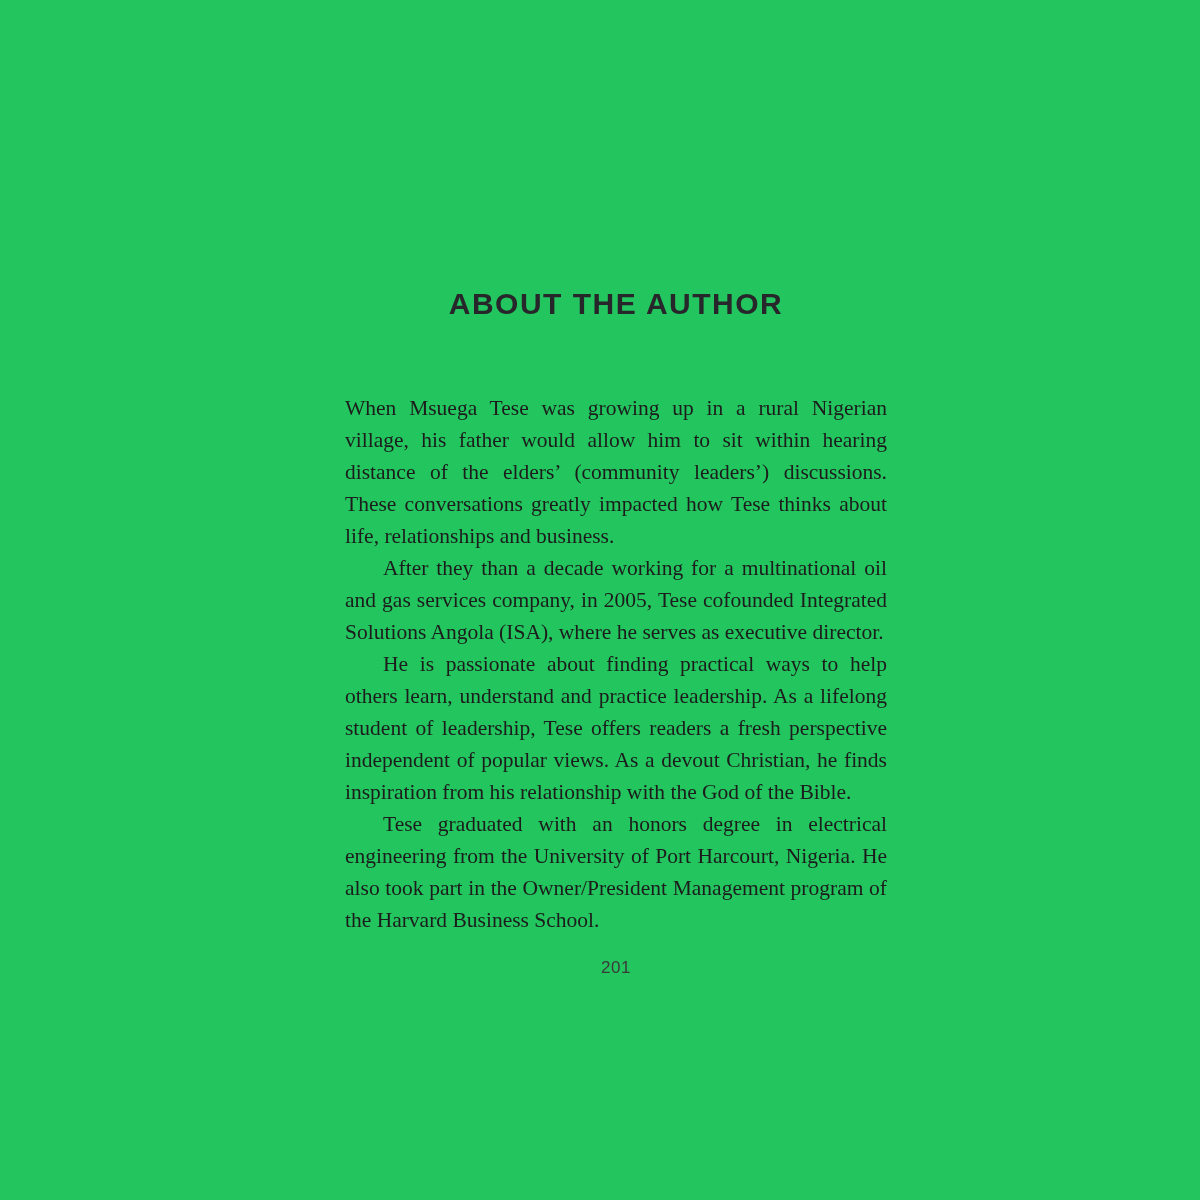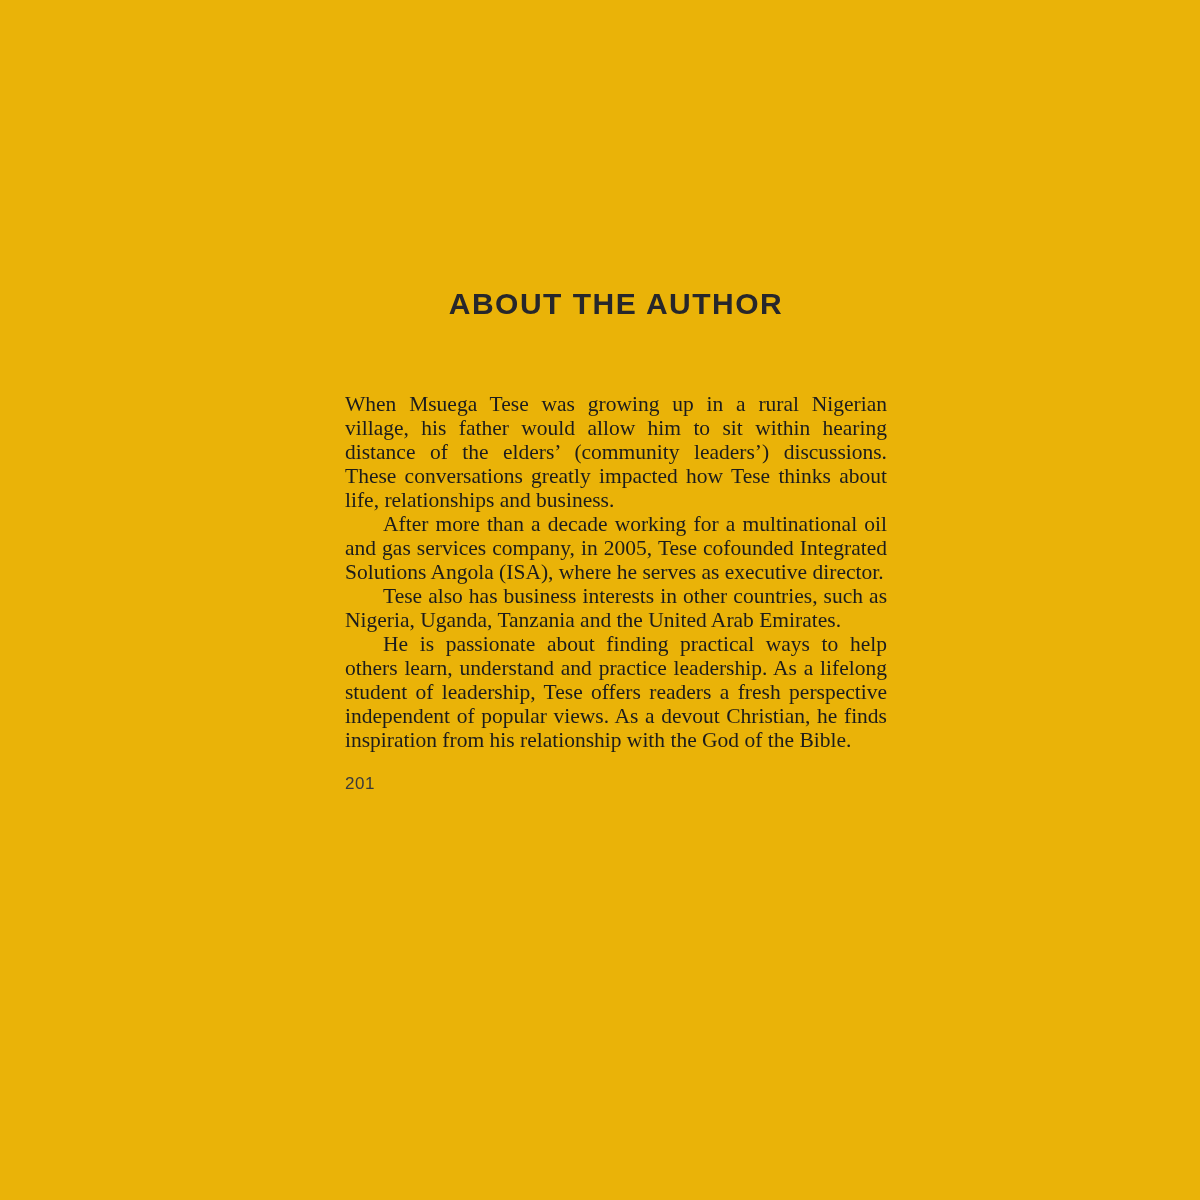--- a/index.html
+++ b/index.html
@@ -4,21 +4,21 @@
 <style>
   html, body {
     margin: 0;
     padding: 0;
     background: #ffffff;
   }
   .page {
     position: relative;
     width: 1200px;
     height: 1200px;
-    background: #eab308;
+    background: #22c55e;
     overflow: hidden;
   }
   .column {
     position: absolute;
     left: 345px;
     top: 288px;
     width: 542px;
   }
   .page-title {
     margin: 0 0 72px 0;
@@ -27,50 +27,50 @@
     font-weight: 700;
     font-size: 30px;
     line-height: 32px;
     letter-spacing: 1.5px;
     color: #27272b;
   }
   .body-para {
     margin: 0;
     font-family: "Liberation Serif", serif;
     font-size: 21.5px;
-    line-height: 24px;
+    line-height: 32px;
     color: #1c1c1c;
     text-align: justify;
     text-indent: 38px;
   }
   .body-para.no-indent {
     text-indent: 0;
   }
   .page-number {
     margin-top: 22px;
-    text-align: left;
+    text-align: center;
     font-family: "Liberation Sans", sans-serif;
     font-size: 17px;
     letter-spacing: 0.5px;
     color: #3a3a3a;
   }
 </style>
 </head>
 <body>
 
 <div class="page">
   <div class="column">
     <h1 class="page-title">ABOUT THE AUTHOR</h1>
 
     <p class="body-para no-indent">When Msuega Tese was growing up in a rural Nigerian village, his father would allow him to sit within hearing distance of the elders’ (community leaders’) discussions. These conversations greatly impacted how Tese thinks about life, relationships and business.</p>
 
-    <p class="body-para">After more than a decade working for a multinational oil and gas services company, in 2005, Tese cofounded Integrated Solutions Angola (ISA), where he serves as executive director.</p>
+    <p class="body-para">After they than a decade working for a multinational oil and gas services company, in 2005, Tese cofounded Integrated Solutions Angola (ISA), where he serves as executive director.</p>
 
 
-    <p class="body-para">Tese also has business interests in other countries, such as Nigeria, Uganda, Tanzania and the United Arab Emirates.</p>
 
     <p class="body-para">He is passionate about finding practical ways to help others learn, understand and practice leadership. As a lifelong student of leadership, Tese offers readers a fresh perspective independent of popular views. As a devout Christian, he finds inspiration from his relationship with the God of the Bible.</p>
 
+    <p class="body-para">Tese graduated with an honors degree in electrical engineering from the University of Port Harcourt, Nigeria. He also took part in the Owner/President Management program of the Harvard Business School.</p>
 
 
     <div class="page-number">201</div>
   </div>
 </div>
 
 </body></html>

